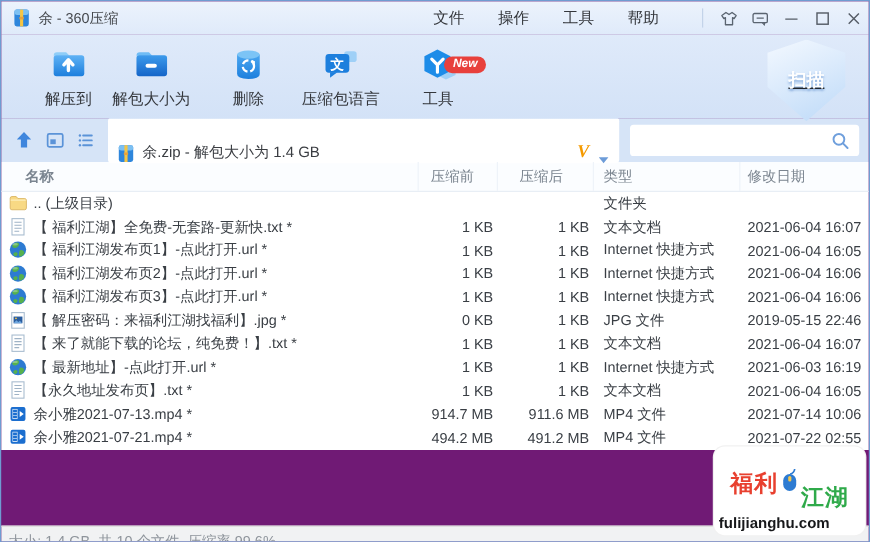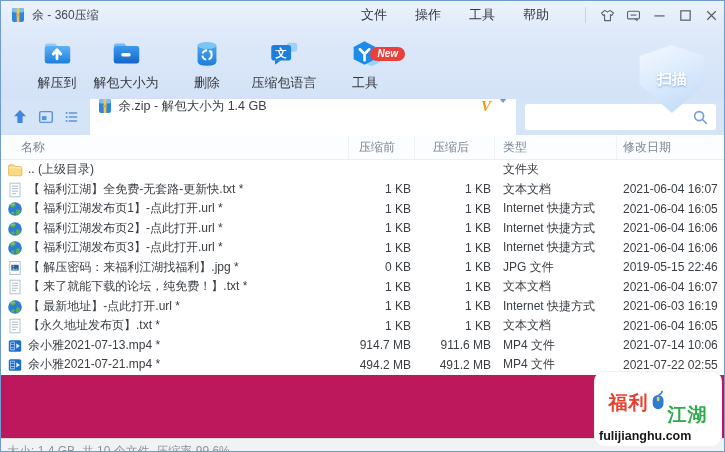--- a/index.html
+++ b/index.html
@@ -1,68 +1,68 @@
 <!DOCTYPE html>
 <html><head>
 <meta charset="utf-8">
 <style>
   html,body{margin:0;padding:0;background:#fff;}
   .window{
     width:725px;height:452px;box-sizing:border-box;position:relative;overflow:hidden;
-    border:1px solid #6f9bd1;background:#be185d;
+    border:1px solid #6f9bd1;background:#701a75;
     font-family:"Liberation Sans","DejaVu Sans",sans-serif;
     -webkit-font-smoothing:antialiased;
   }
   
   .titlebar{height:28px;background:linear-gradient(#ecf3fc,#dfeafa);display:flex;align-items:center;}
   .app-icon{width:16px;height:16px;margin:0 6px 0 9px;display:inline-flex;}
   .title-text{font-size:12px;color:#45484d;}
   .menu-bar{margin-left:auto;display:flex;margin-right:22px;}
   .menu-item{font-size:13px;color:#34373c;padding:4px 14px;cursor:default;}
   .win-sep{width:1px;height:16px;background:#c3d3e9;margin-right:8px;}
   .ctl{width:26px;height:22px;display:flex;align-items:center;justify-content:center;}
   
   .toolbar{height:70px;background:linear-gradient(#dfeafa,#d3e2f7);display:flex;align-items:center;padding-left:24px;position:relative;}
   .tbtn{display:flex;flex-direction:column;align-items:center;gap:3px;position:relative;padding:2px 0;}
   .tbtn:nth-child(1){width:64px}.tbtn:nth-child(2){width:74px}.tbtn:nth-child(3){width:88px}
   .tbtn:nth-child(4){width:66px}.tbtn:nth-child(5){width:96px}.tbtn:nth-child(6){width:80px}
   .ticon{width:34px;height:34px;display:inline-flex;}
   .tlabel{font-size:13px;color:#34373c;white-space:nowrap;}
   .new-badge{position:absolute;top:-4px;right:8px;background:#e8403c;color:#fff;font-size:10px;font-weight:bold;font-style:italic;padding:1px 7px 2px;border-radius:9px;line-height:1.1;margin-top:16px;}
   .scan-shield{
-    position:absolute;right:16px;top:16px;width:72px;height:68px;
+    position:absolute;right:16px;top:4px;width:72px;height:68px;
     clip-path:polygon(50% 0,95% 16%,95% 58%,50% 100%,5% 58%,5% 16%);
     background:linear-gradient(155deg,#f4f9ff 0%,#dcebfc 45%,#bcd9f8 100%);
-    display:flex;align-items:center;justify-content:center;
+    display:flex;align-items:center;justify-content:center;text-decoration:underline;
   }
   .scan-label{color:#fff;font-size:15px;font-weight:bold;text-shadow:0 1px 2px rgba(120,160,215,.8);}
   
   .addressbar{height:36px;background:#d6e4f7;display:flex;align-items:center;padding:0 8px;}
   .nav-icon{width:22px;height:22px;display:inline-flex;align-items:center;justify-content:center;margin-right:5px;}
-  .combo{width:442px;height:38px;background:#fff;border-radius:3px;display:flex;align-items:flex-start;padding:0 7px;box-sizing:border-box;margin-left:2px;}
+  .combo{width:442px;height:38px;background:#fff;border-radius:3px;display:flex;align-items:flex-end;padding:0 7px;box-sizing:border-box;margin-left:2px;}
   .combo-icon{width:16px;height:16px;display:inline-flex;margin-right:6px;}
   .combo-text{font-size:12.5px;color:#3a3d42;flex:1;white-space:nowrap;overflow:hidden;}
   .vip-v{color:#f59a00;font-weight:800;font-style:italic;font-size:15px;margin-right:8px;font-family:"Liberation Serif","DejaVu Serif",serif;}
   .combo-arrow{width:0;height:0;border-left:4.5px solid transparent;border-right:4.5px solid transparent;border-top:5.5px solid #6d9cd8;margin-right:2px;}
   .searchbox{flex:1;height:26px;background:#fff;border-radius:3px;margin-left:9px;display:flex;align-items:center;padding:0 7px;box-sizing:border-box;}
   .searchbox input{flex:1;border:none;outline:none;font-size:12px;color:#3a3d42;background:transparent;min-width:0;}
   .mag{width:18px;height:18px;display:inline-flex;}
   
   .grid-cols{display:grid;grid-template-columns:348px 66px 80px 122px auto;}
   .list-header{height:24px;background:#fbfdff;border-bottom:1px solid #e8eef5;align-items:center;font-size:12px;color:#7b8590;}
   .hcell{height:100%;display:flex;align-items:center;box-sizing:border-box;border-right:1px solid #eef3f9;}
-  .h-name{padding-left:20px;}
+  .h-name{padding-left:20px;font-weight:bold;}
   .h-before{padding-left:10px;}
   .h-after{padding-left:18px;}
   .h-type{padding-left:8px;}
   .h-date{padding-left:6px;border-right:none;}
   .file-list{background:#fff;}
   .frow{height:19.5px;align-items:center;font-size:12px;color:#393e44;}
   .cell{white-space:nowrap;overflow:hidden;box-sizing:border-box;}
-  .cname{display:flex;align-items:flex-end;gap:5px;padding-left:6px;}
+  .cname{display:flex;align-items:flex-start;gap:5px;padding-left:6px;}
   .ficon{width:16px;height:16px;display:inline-flex;flex:0 0 16px;}
   .num{text-align:right;padding-right:4px;}
   .ctype{padding-left:8px;}
   .cdate{padding-left:6px;}
   
   .statusbar{position:absolute;left:0;right:0;bottom:-9px;height:22px;background:#f1f2f3;border-top:1px solid #dadada;box-sizing:border-box;font-size:12px;color:#8e949b;padding:4px 0 0 6px;}
   
   .watermark{position:absolute;right:3px;bottom:5px;width:118px;background:#fff;border-radius:9px;padding:5px 4px 3px;text-align:left;box-shadow:0 0 0 1px #f1f1f1;}
   .wm-line1{display:flex;align-items:center;justify-content:center;gap:2px;}
   .wm-red{color:#e8402f;font-weight:800;font-size:19px;letter-spacing:1px;}

